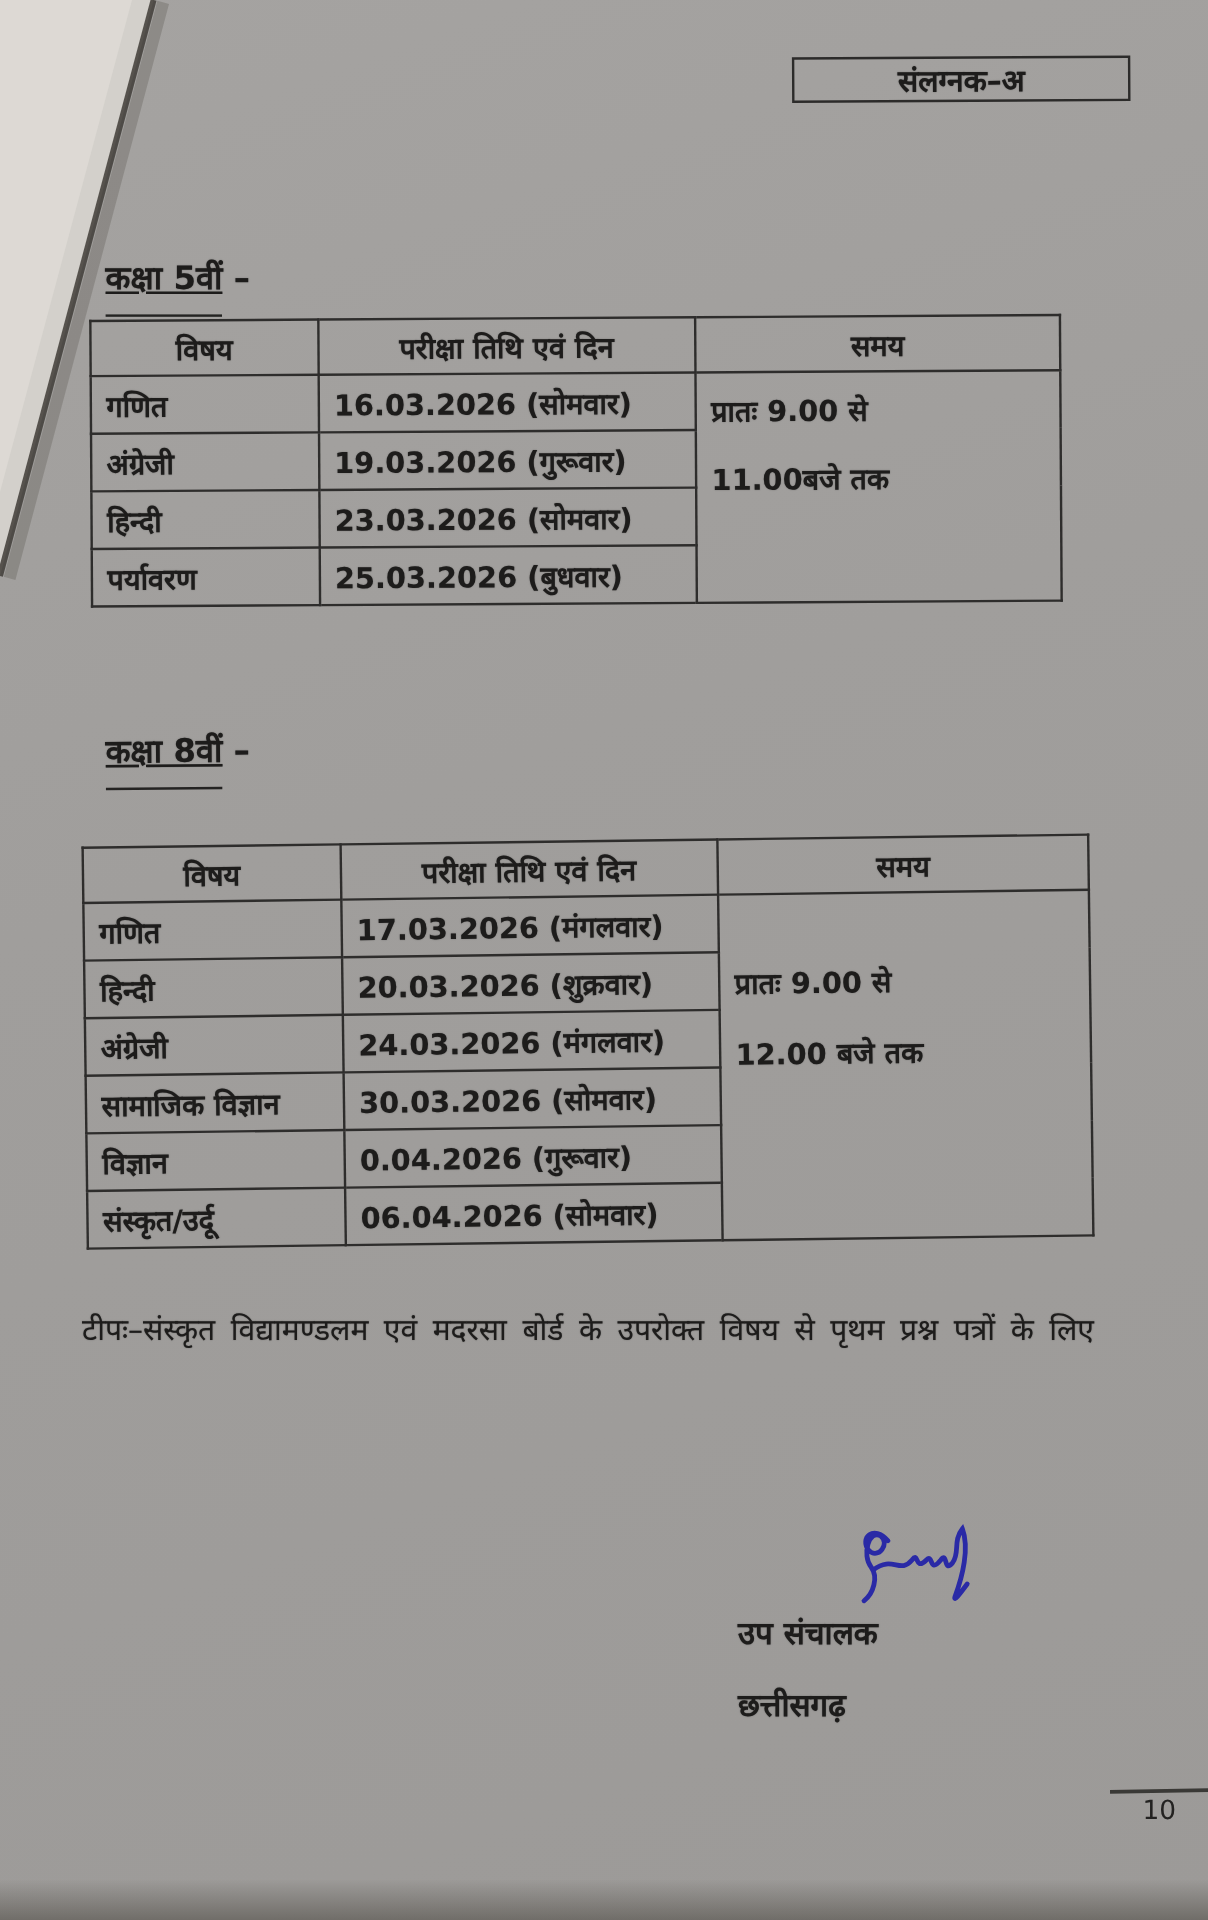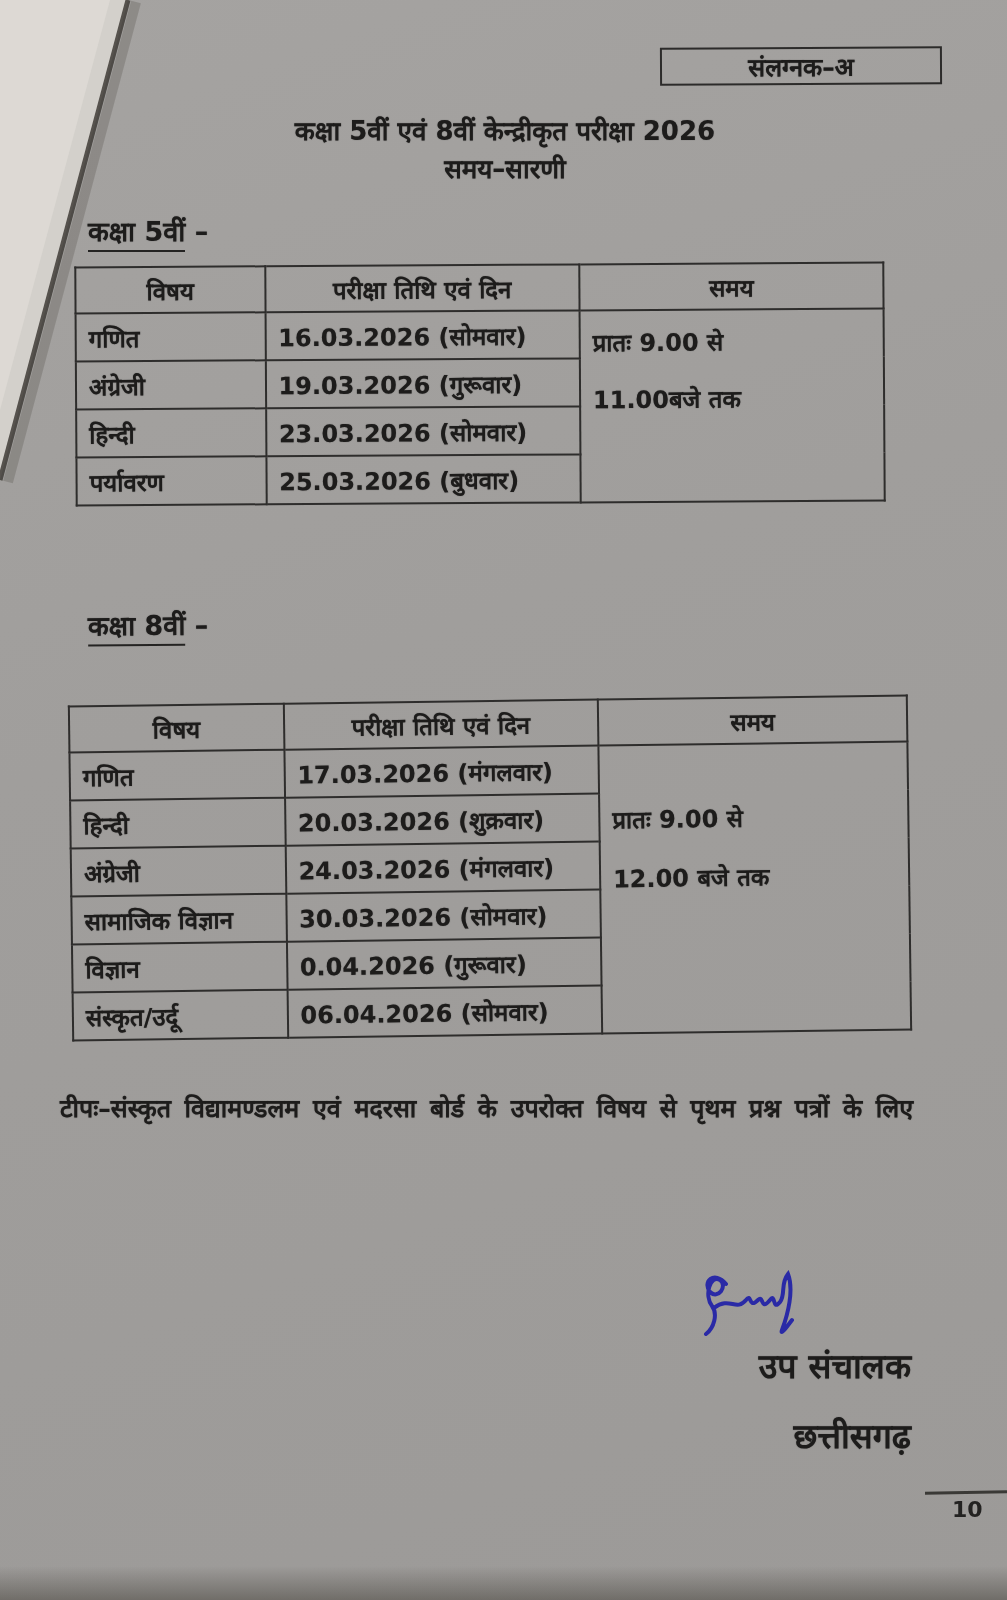--- a/index.html
+++ b/index.html
@@ -29,21 +29,21 @@
   .doc-title {
     position: absolute; left: 255px; top: 112px; width: 500px;
     text-align: center; font-size: 26px; font-weight: 700; line-height: 38px;
     text-shadow: 0 0 1px rgba(20,20,20,0.5);
   }
   .class-heading {
     position: absolute; font-size: 27px; font-weight: 700;
     text-shadow: 0 0 1px rgba(20,20,20,0.5);
   }
   .class-heading .underlined {
-    border-bottom: 2.5px solid #242322; padding-bottom: 3px;
+    border-bottom: 2.5px solid #242322; padding-bottom: 14px; text-decoration: underline;
   }
   .heading-c5 { left: 88px; top: 212px; }
   .heading-c8 { left: 88px; top: 606px; transform: rotate(-0.5deg); }
 
   table.timetable {
     position: absolute; border-collapse: collapse;
     font-size: 24px; font-weight: 700;
     text-shadow: 0 0 1px rgba(20,20,20,0.5);
   }
   table.timetable th, table.timetable td {
@@ -59,42 +59,43 @@
   .t1 .time-cell .tl1 { margin-top: 14px; }
   .t1 .time-cell .tl2 { margin-top: 24px; }
 
   .t2 { left: 70px; top: 700px; width: 840px; transform: rotate(-0.75deg); }
   .t2 col.c-subj { width: 215px; } .t2 col.c-date { width: 315px; } .t2 col.c-time { width: 310px; }
   .t2 .time-cell .tl1 { margin-top: 56px; }
   .t2 .time-cell .tl2 { margin-top: 26px; }
 
   .note {
     position: absolute; left: 60px; top: 1082px; width: 860px;
-    font-size: 25px; font-weight: 700; line-height: 53px;
+    font-size: 25px; font-weight: 400; line-height: 53px;
     word-spacing: 5px;
     text-shadow: 0 0 1px rgba(20,20,20,0.5);
+    text-align: center;
   }
   .signature-block {
-    position: absolute; left: 601px; top: 1268px; width: 310px;
-    text-align: right; font-size: 34px; font-weight: 700;
+    position: absolute; left: 615px; top: 1268px; width: 310px;
+    text-align: left; font-size: 26px; font-weight: 700;
     text-shadow: 0 0 1px rgba(20,20,20,0.5);
   }
   .sig-scrawl { display: block; margin: 0 auto -6px auto; }
   .sig-role { margin-top: 0; }
   .sig-org { position: relative; margin-top: 8px; white-space: nowrap; }
   .sig-flourish { position: absolute; left: -22px; top: -28px; }
   .sig-state { margin-top: 24px; }
 
   .footer-rule {
     position: absolute; left: 925px; top: 1491px; width: 82px; height: 3px;
     background: #3a3936; transform: rotate(-1deg);
   }
   .page-number {
     position: absolute; left: 952px; top: 1497px;
-    font-size: 22px; font-weight: 700; color: #232221;
+    font-size: 22px; font-weight: 400; color: #232221;
   }
   .bottom-shade {
     position: absolute; left: 0; bottom: 0; width: 100%; height: 34px;
     background: linear-gradient(to bottom, rgba(0,0,0,0) 0%, rgba(58,54,46,0.45) 100%);
     pointer-events: none;
   }
 </style>
 </head>
 <body>
 
@@ -104,24 +105,20 @@
     <polygon points="0,0 128,0 0,480" fill="#d3d0cb"></polygon>
     <polygon points="0,0 110,0 0,410" fill="#ddd9d4"></polygon>
     <line x1="128" y1="0" x2="0" y2="480" stroke="rgba(64,60,55,0.85)" stroke-width="5"></line>
     <line x1="136" y1="2" x2="8" y2="482" stroke="rgba(70,66,60,0.25)" stroke-width="10"></line>
   </svg>
 
   <div class="attachment-box">
     <span>संलग्नक–अ</span>
   </div>
 
-  <div class="doc-title">
-    <div>कक्षा 5वीं एवं 8वीं केन्द्रीकृत परीक्षा 2026</div>
-    <div>समय–सारणी</div>
-  </div>
 
   <div class="class-heading heading-c5">
     <span class="underlined">कक्षा 5वीं</span>
     <span>–</span>
   </div>
 
   <table class="timetable t1">
     <colgroup>
         <col class="c-subj">
         <col class="c-date">

